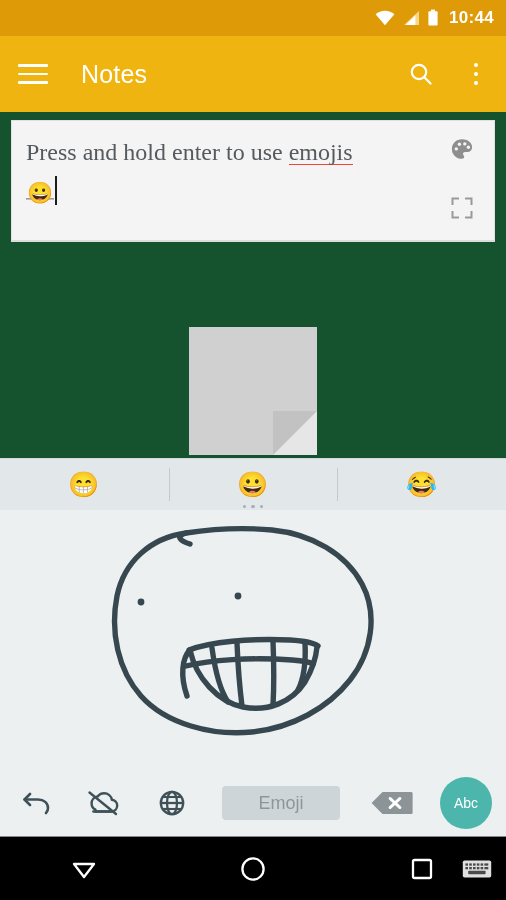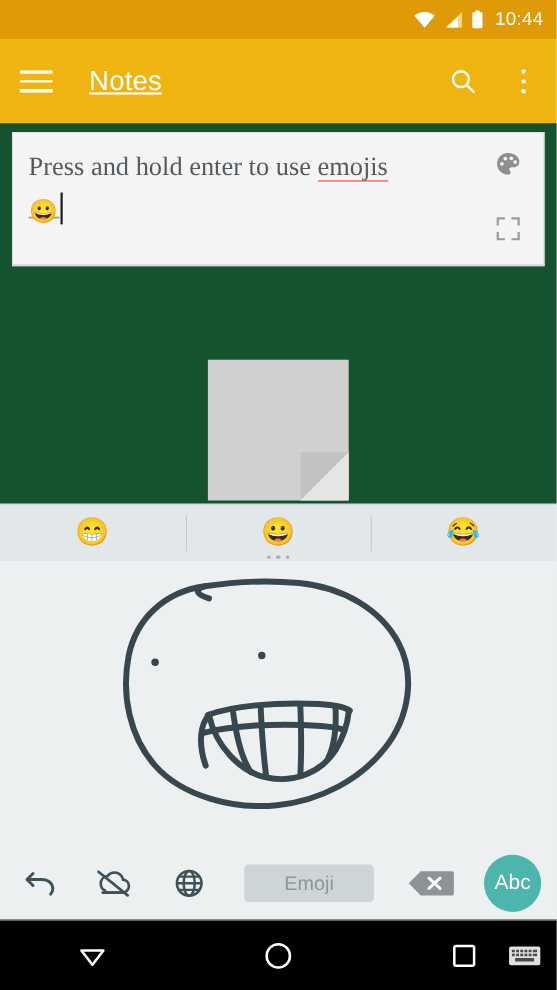--- a/index.html
+++ b/index.html
@@ -14,33 +14,33 @@
 
   
   .statusbar {
     height:36px; background:#DF9B07; flex:0 0 36px;
     display:flex; align-items:center; justify-content:flex-end;
     padding-right:12px; gap:7px;
   }
   .sb-icon { display:flex; align-items:center; }
   .sb-time {
     color:#FFFFFF; font-size:17px; letter-spacing:0.3px;
-    font-family:"Liberation Sans", sans-serif; margin-left:3px;
+    font-family:"Liberation Sans", sans-serif; margin-left:3px;font-weight:bold;
   }
 
   
   .appbar {
     height:76px; flex:0 0 76px; background:#F0B411;
     display:flex; align-items:center; padding:0 18px;
   }
   .hamburger { width:34px; height:34px; display:flex; flex-direction:column;
     justify-content:center; gap:6px; cursor:pointer; }
   .hamburger span { display:block; width:30px; height:2.6px; background:#fff; border-radius:1px; }
   .app-title {
-    color:#fff; font-size:25px; margin-left:29px; letter-spacing:0.2px; flex:1;text-decoration:underline;
+    color:#fff; font-size:25px; margin-left:29px; letter-spacing:0.2px; flex:1;
   }
   .appbar-actions { display:flex; align-items:center; gap:30px; }
   .dots3 { display:flex; flex-direction:column; gap:4.5px; align-items:center;
            width:24px; cursor:pointer; }
   .dots3 i { width:4.6px; height:4.6px; background:#fff; border-radius:50%; display:block; }
 
   
   .notes-body { flex:1 1 auto; background:#14532d; position:relative; overflow:hidden; }
 
   .note-card {
@@ -126,21 +126,21 @@
   .kb-globe { width:56px; }
   .space-key {
     flex:1; height:34px; margin:0 10px; background:#CDD5D8; border-radius:4px;
     display:flex; align-items:center; justify-content:center;
     color:#8E9699; font-size:18px; cursor:pointer;
   }
   .kb-backspace { width:60px; }
   .abc-key {
     width:52px; height:52px; border-radius:50%; background:#4DB6AC;
     display:flex; align-items:center; justify-content:center;
-    color:#fff; font-size:19px; margin-left:6px; cursor:pointer;
+    color:#fff; font-size:14px; margin-left:6px; cursor:pointer;
   }
 
   
   .navbar {
     flex:0 0 64px; height:64px; background:#000000;
     display:flex; align-items:center; position:relative;
     border-top:1px solid #7E8A90;
   }
   .nav-btn { flex:1; display:flex; align-items:center; justify-content:center; cursor:pointer; }
   .nav-kb { position:absolute; right:14px; top:0; bottom:0; display:flex; align-items:center; cursor:pointer; }

